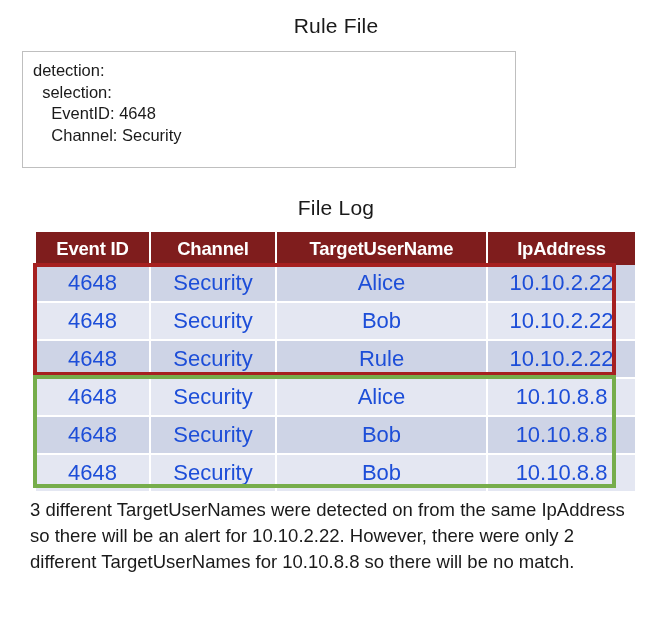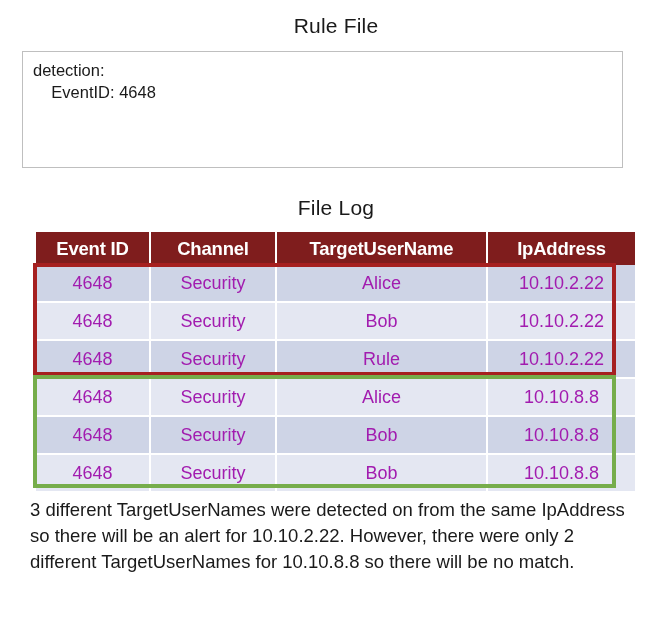--- a/index.html
+++ b/index.html
@@ -32,21 +32,21 @@
     margin-left: 13px;
   }
   #rule-file-title { position: absolute; left: 0; right: 0; top: 14px; }
   #event-log-title { position: absolute; left: 0; right: 0; top: 196px; }
 
   
   #rule-file-box {
     position: absolute;
     left: 22px;
     top: 51px;
-    width: 601px;
+    width: 494px;
     height: 117px;
     border: 1px solid #bfbfbf;
     background: #ffffff;
     box-sizing: border-box;
     padding: 8px 10px 0 10px;
   }
   .rule-line {
     font-size: 16.5px;
     line-height: 21.5px;
     white-space: pre;
@@ -71,23 +71,23 @@
     padding: 0 2px;
     text-align: center;
     border-left: 2px solid #ffffff;
     border-right: 2px solid #ffffff;
     letter-spacing: -0.2px;
   }
   #event-table th:first-child { border-left: none; }
   #event-table th:last-child { border-right: none; }
   #event-table td {
     height: 36px;
-    font-size: 18px;
+    font-size: 22px;
     text-align: center;
-    color: #a21caf;
+    color: #1d4ed8;
     border-left: 2px solid #ffffff;
     border-right: 2px solid #ffffff;
     border-bottom: 2px solid #ffffff;
     padding: 0 2px;
   }
   #event-table td:first-child { border-left: none; }
   #event-table td:last-child { border-right: none; }
   #event-table tbody tr.band-dark td { background: #ced4e6; }
   #event-table tbody tr.band-light td { background: #e4e7f2; }
 
@@ -130,21 +130,23 @@
 </style>
 </head>
 <body>
 
 <div class="section-title" id="rule-file-title">
   <span>Rule File</span>
 </div>
 
 <div id="rule-file-box">
   <div class="rule-line">detection:</div>
+  <div class="rule-line">  selection:</div>
   <div class="rule-line">    EventID: 4648</div>
+  <div class="rule-line">    Channel: Security</div>
 </div>
 
 <div class="section-title" id="event-log-title">
   <span>File Log</span>
 </div>
 
 <table id="event-table">
   <thead>
     <tr>
       <th class="col-eventid">Event ID</th>

